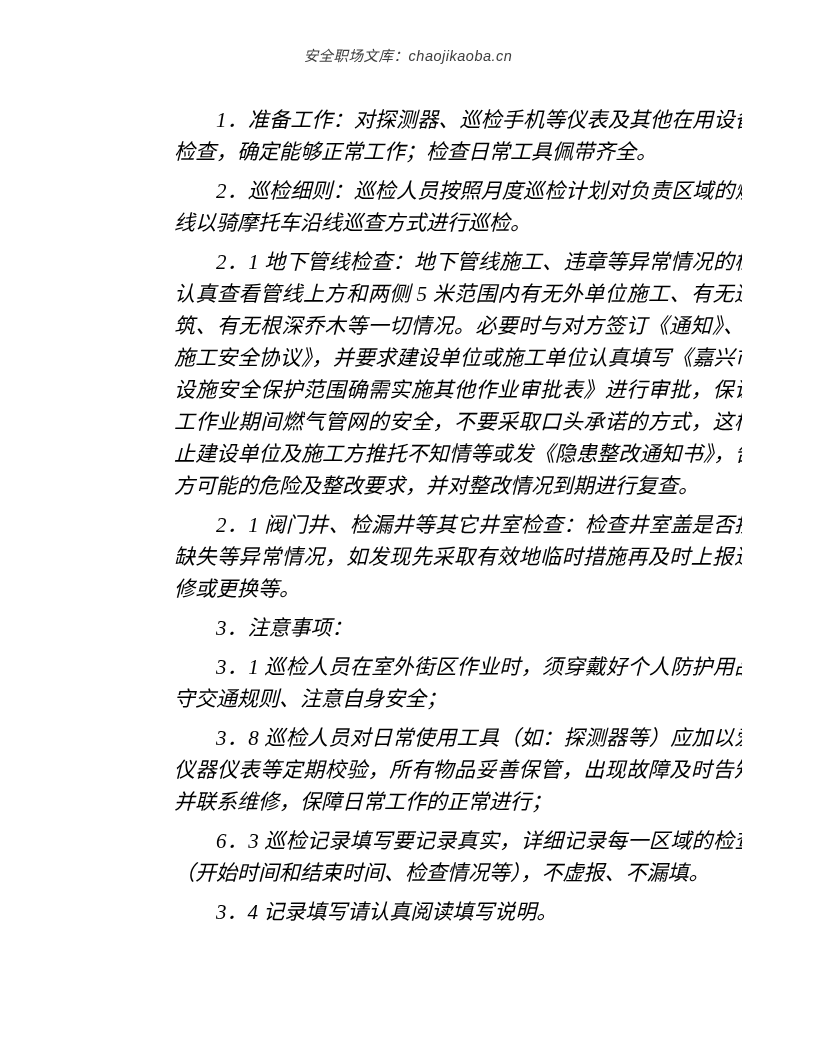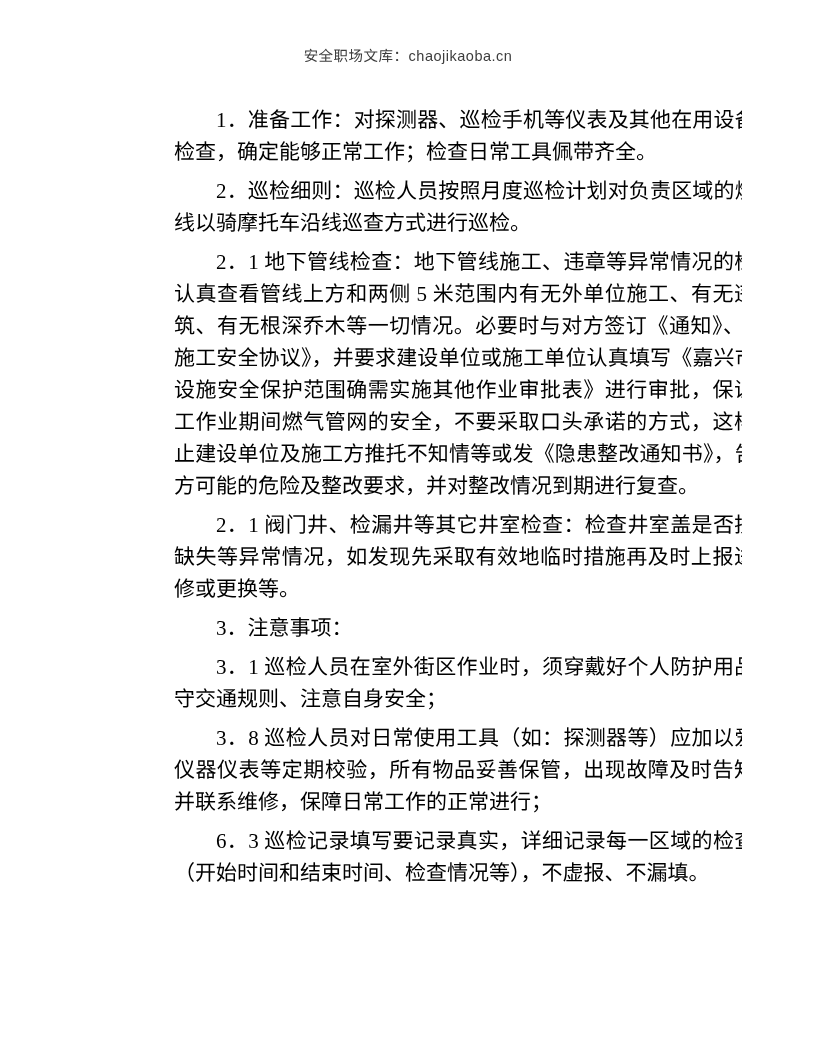--- a/index.html
+++ b/index.html
@@ -10,20 +10,21 @@
   *{margin:0;padding:0;box-sizing:border-box;}
   html,body{background:#ffffff;}
   .page{
     position:relative;
     width:668px;
     height:1056px;
     background:var(--page-bg);
     margin:0 auto;
     overflow:hidden;
     font-family:"Liberation Serif","DejaVu Serif",serif;
+    font-style:italic;
   }
   .watermark{
     position:absolute;
     top:44px;
     left:0;
     right:0;
     text-align:center;
     font-family:"Liberation Sans","DejaVu Sans",sans-serif;
     font-size:14.5px;
     letter-spacing:0.5px;
@@ -57,15 +58,16 @@
 
   <div class="content">
     <p>1．准备工作：对探测器、巡检手机等仪表及其他在用设备进行检查，确定能够正常工作；检查日常工具佩带齐全。</p>
     <p>2．巡检细则：巡检人员按照月度巡检计划对负责区域的燃气管线以骑摩托车沿线巡查方式进行巡检。</p>
     <p>2．1 地下管线检查：地下管线施工、违章等异常情况的检查：认真查看管线上方和两侧 5 米范围内有无外单位施工、有无违章建筑、有无根深乔木等一切情况。必要时与对方签订《通知》、《交叉施工安全协议》，并要求建设单位或施工单位认真填写《嘉兴市燃气设施安全保护范围确需实施其他作业审批表》进行审批，保证在施工作业期间燃气管网的安全，不要采取口头承诺的方式，这样可防止建设单位及施工方推托不知情等或发《隐患整改通知书》，告知对方可能的危险及整改要求，并对整改情况到期进行复查。</p>
     <p>2．1 阀门井、检漏井等其它井室检查：检查井室盖是否损坏、缺失等异常情况，如发现先采取有效地临时措施再及时上报进行维修或更换等。</p>
     <p>3．注意事项：</p>
     <p>3．1 巡检人员在室外街区作业时，须穿戴好个人防护用品，遵守交通规则、注意自身安全；</p>
     <p>3．8 巡检人员对日常使用工具（如：探测器等）应加以爱护，仪器仪表等定期校验，所有物品妥善保管，出现故障及时告知班长并联系维修，保障日常工作的正常进行；</p>
     <p>6．3 巡检记录填写要记录真实，详细记录每一区域的检查时间（开始时间和结束时间、检查情况等），不虚报、不漏填。</p>
+    <p>3．4 记录填写请认真阅读填写说明。</p>
   </div>
 
 </div>
 
 </body></html>

